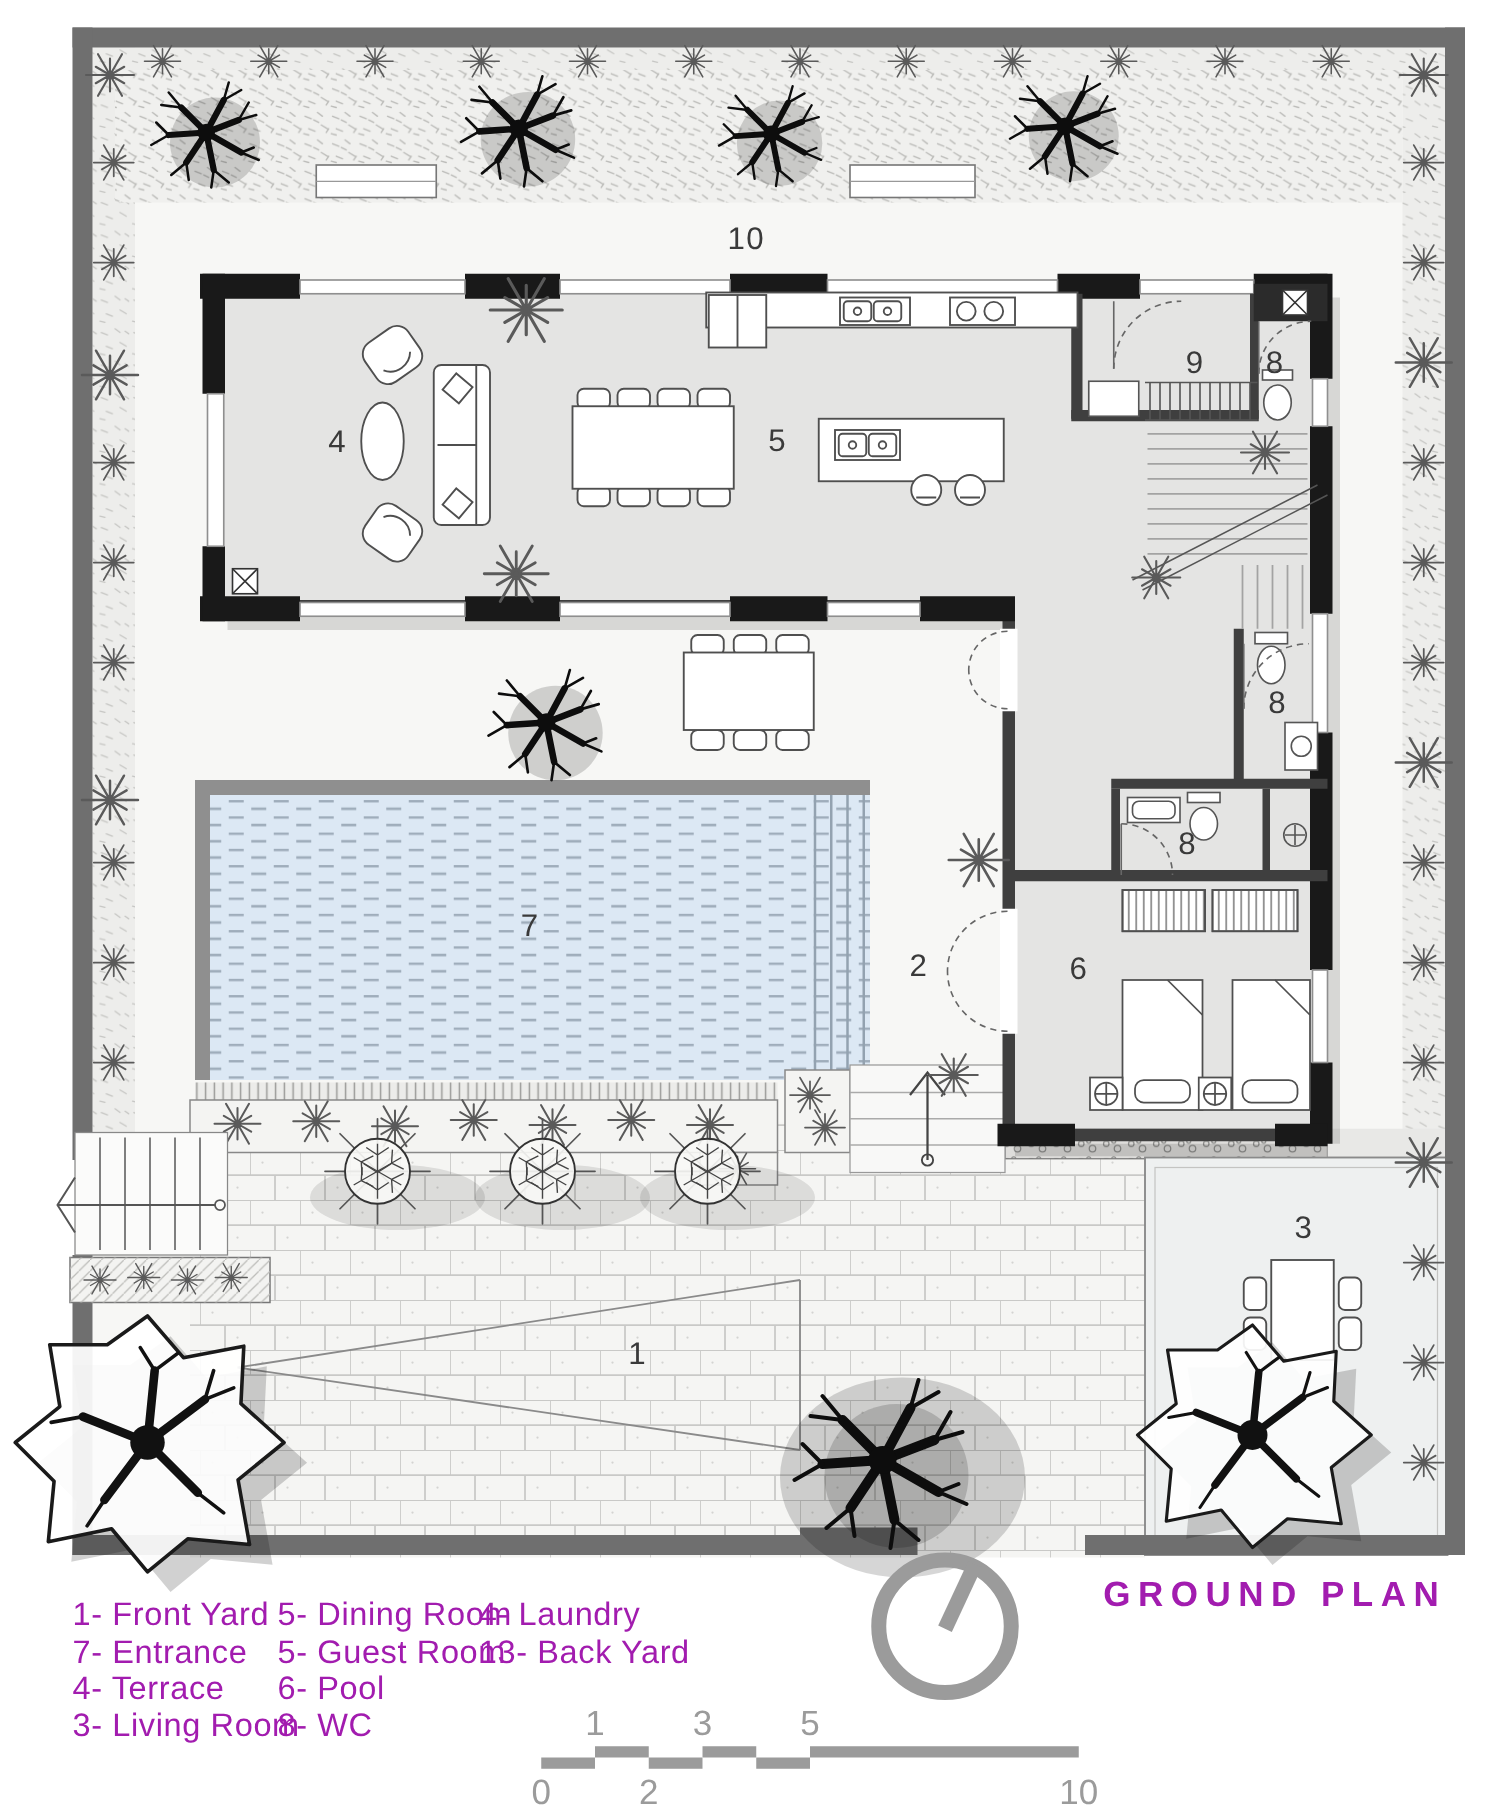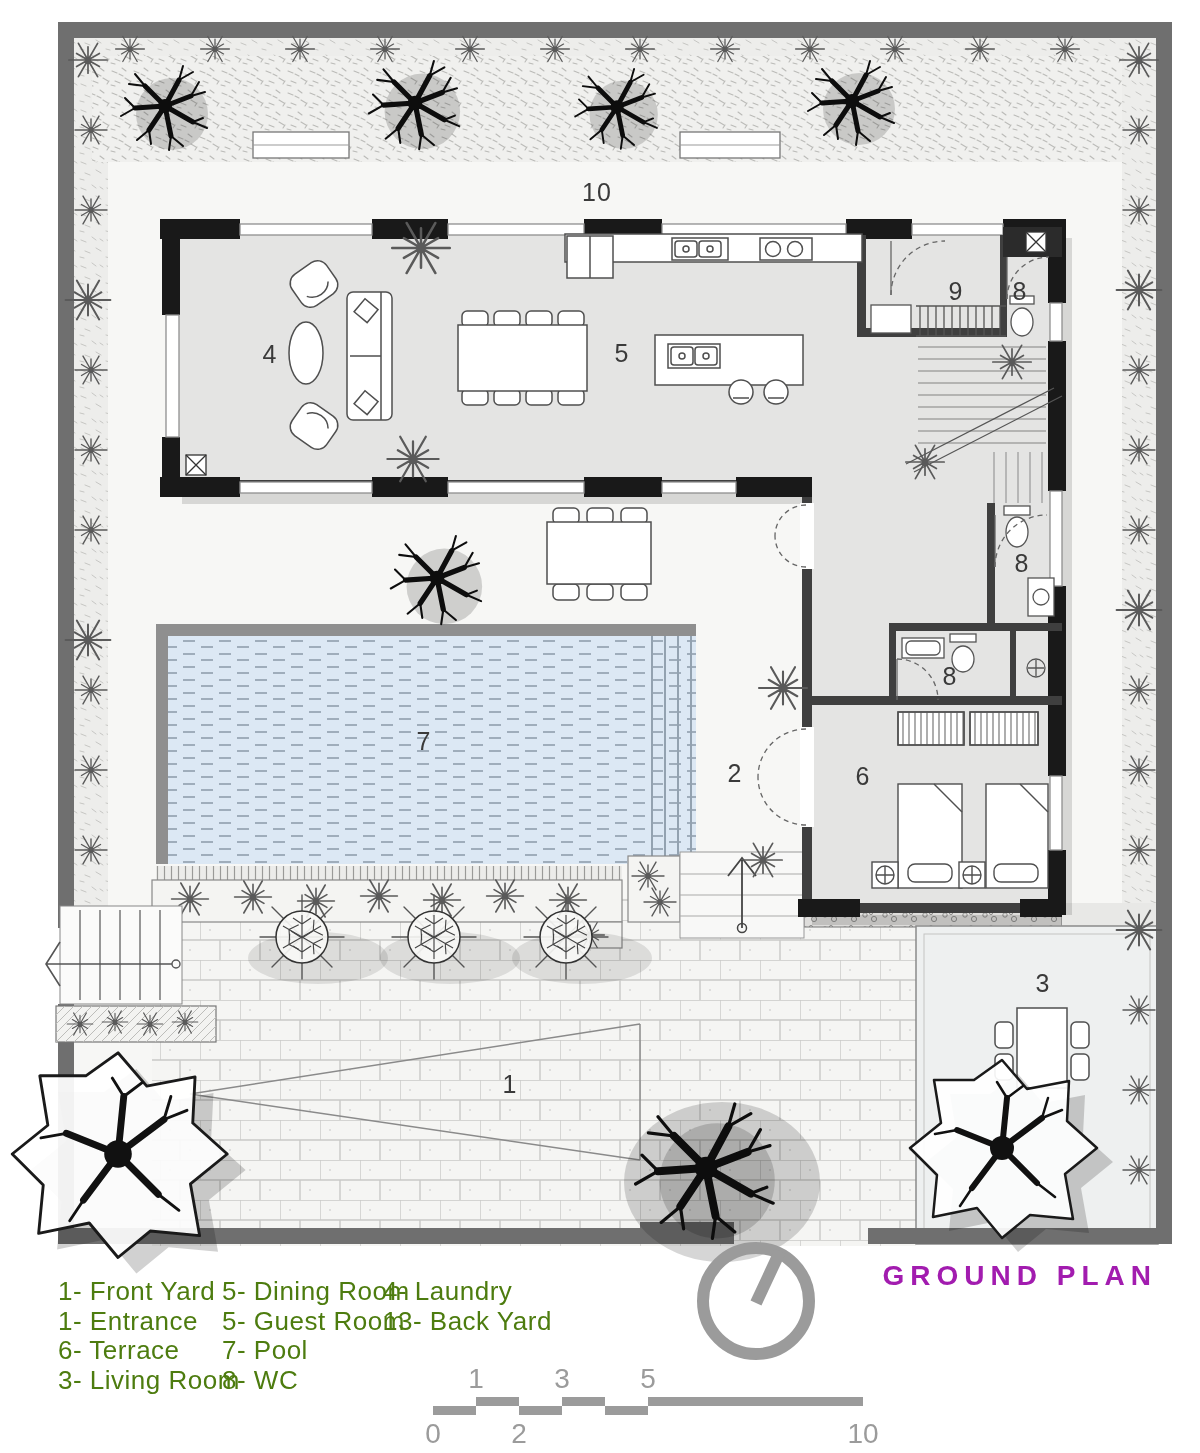--- a/index.html
+++ b/index.html
@@ -2,21 +2,21 @@
 <html><head>
 <meta charset="utf-8">
 <style>
   html,body{margin:0;padding:0;background:#ffffff;}
   #plan{position:relative;width:1200px;height:1453px;background:#ffffff;overflow:hidden;
         font-family:"Liberation Sans",sans-serif;}
   svg.draw{position:absolute;left:0;top:0;}
   .rlabel{position:absolute;transform:translate(-50%,-50%);font-size:25px;color:#3a3a3a;
           letter-spacing:1px;}
   .lcol{position:absolute;top:1277px;}
-  .legend-item{font-size:26px;color:#4d7c0f;line-height:29.5px;white-space:nowrap;
+  .legend-item{font-size:26px;color:#a21caf;line-height:29.5px;white-space:nowrap;
                letter-spacing:.5px;}
   .plan-title{position:absolute;right:43px;top:1260px;font-size:28px;font-weight:800;
               letter-spacing:6px;color:#a21caf;white-space:nowrap;}
   .compass-ring{position:absolute;left:697px;top:1242px;width:94px;height:94px;
                 border:12px solid #9b9b9b;border-radius:50%;box-sizing:content-box;}
   .compass-needle{position:absolute;left:750px;top:1246px;width:12px;height:57px;
                   background:#9b9b9b;transform-origin:50% 100%;transform:rotate(25deg);}
   .sbar{position:absolute;height:9px;background:#9b9b9b;}
   .snum{position:absolute;transform:translateX(-50%);font-size:28px;color:#9b9b9b;}
 </style>
@@ -456,28 +456,28 @@
 <div class="rlabel" style="left:424px;top:741px">7</div>
 <div class="rlabel" style="left:1020px;top:291px">8</div>
 <div class="rlabel" style="left:1022px;top:563px">8</div>
 <div class="rlabel" style="left:950px;top:676px">8</div>
 <div class="rlabel" style="left:956px;top:291px">9</div>
 <div class="rlabel" style="left:597px;top:192px">10</div>
 
 <div>
   <div class="lcol" style="left:58px">
     <div class="legend-item">1- Front Yard</div>
-    <div class="legend-item">1- Entrance</div>
-    <div class="legend-item">6- Terrace</div>
+    <div class="legend-item">7- Entrance</div>
+    <div class="legend-item">4- Terrace</div>
     <div class="legend-item">3- Living Room</div>
   </div>
   <div class="lcol" style="left:222px">
     <div class="legend-item">5- Dining Room</div>
     <div class="legend-item">5- Guest Room</div>
-    <div class="legend-item">7- Pool</div>
+    <div class="legend-item">6- Pool</div>
     <div class="legend-item">8- WC</div>
   </div>
   <div class="lcol" style="left:383px">
     <div class="legend-item">4- Laundry</div>
     <div class="legend-item">13- Back Yard</div>
   </div>
 </div>
 
 <div class="plan-title">GROUND PLAN</div>
 <div class="compass-ring"></div>

